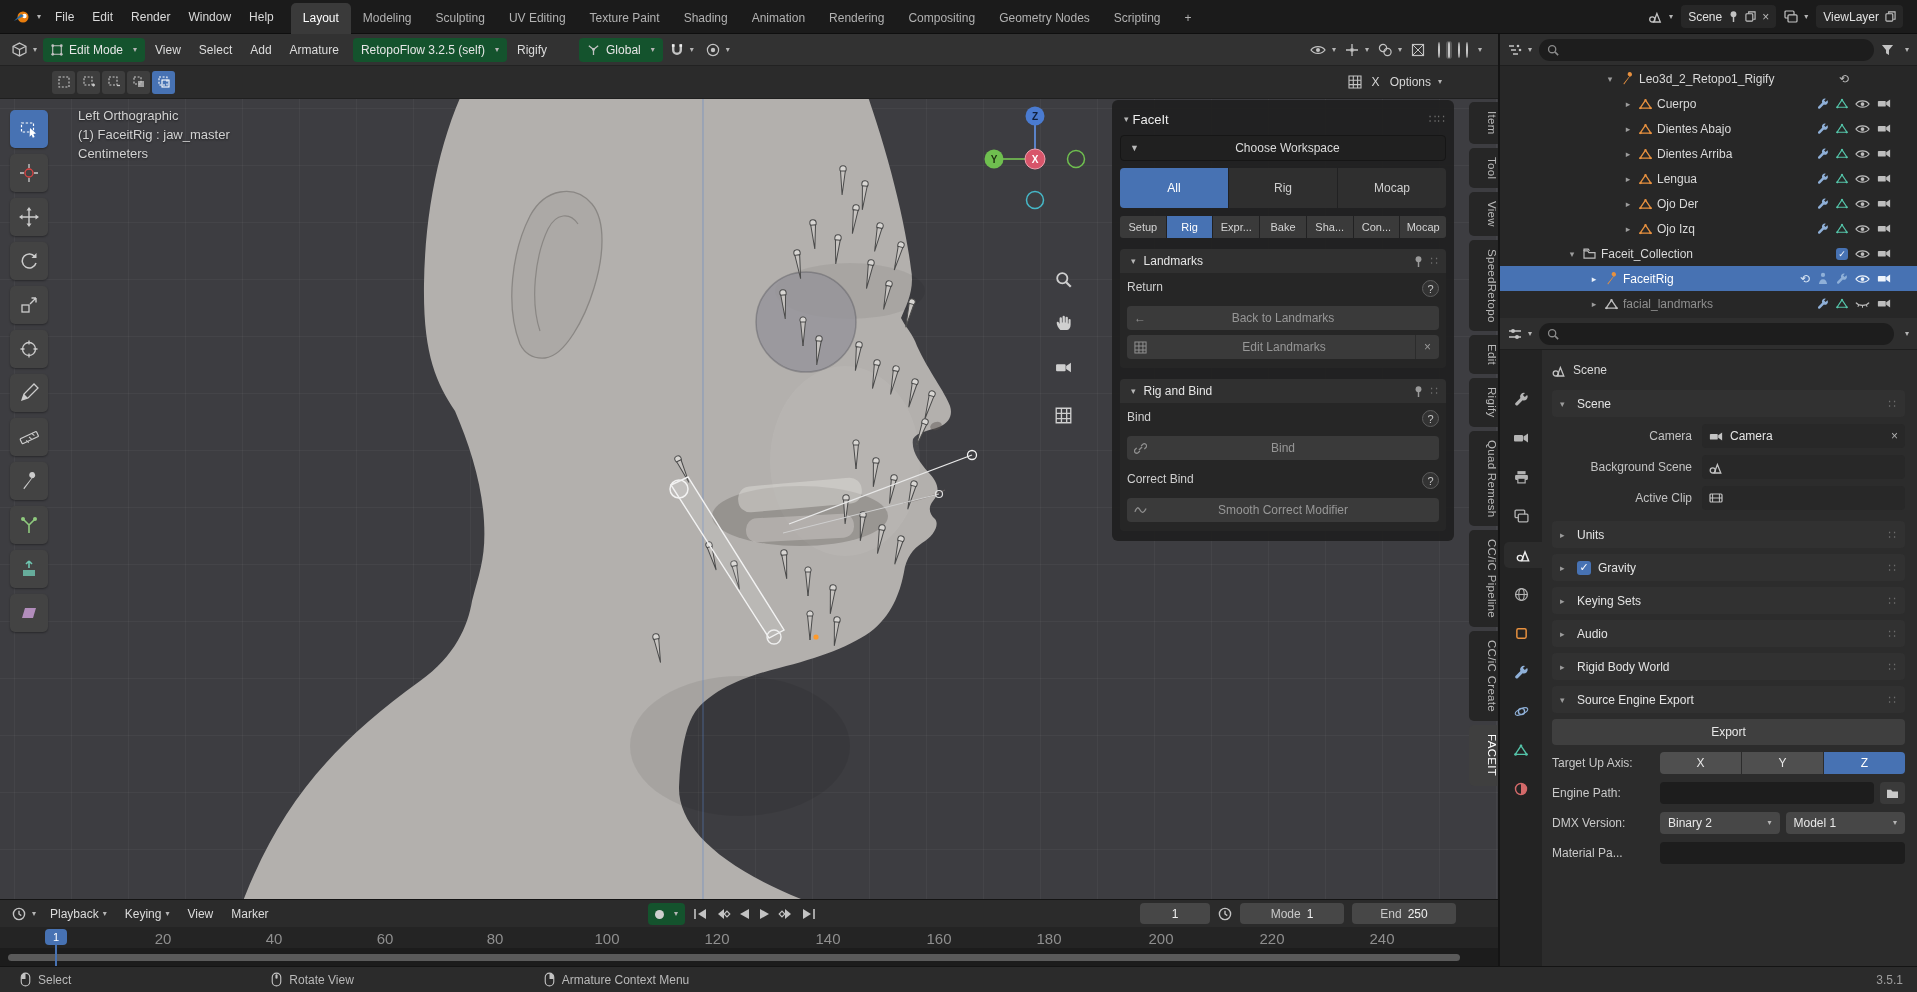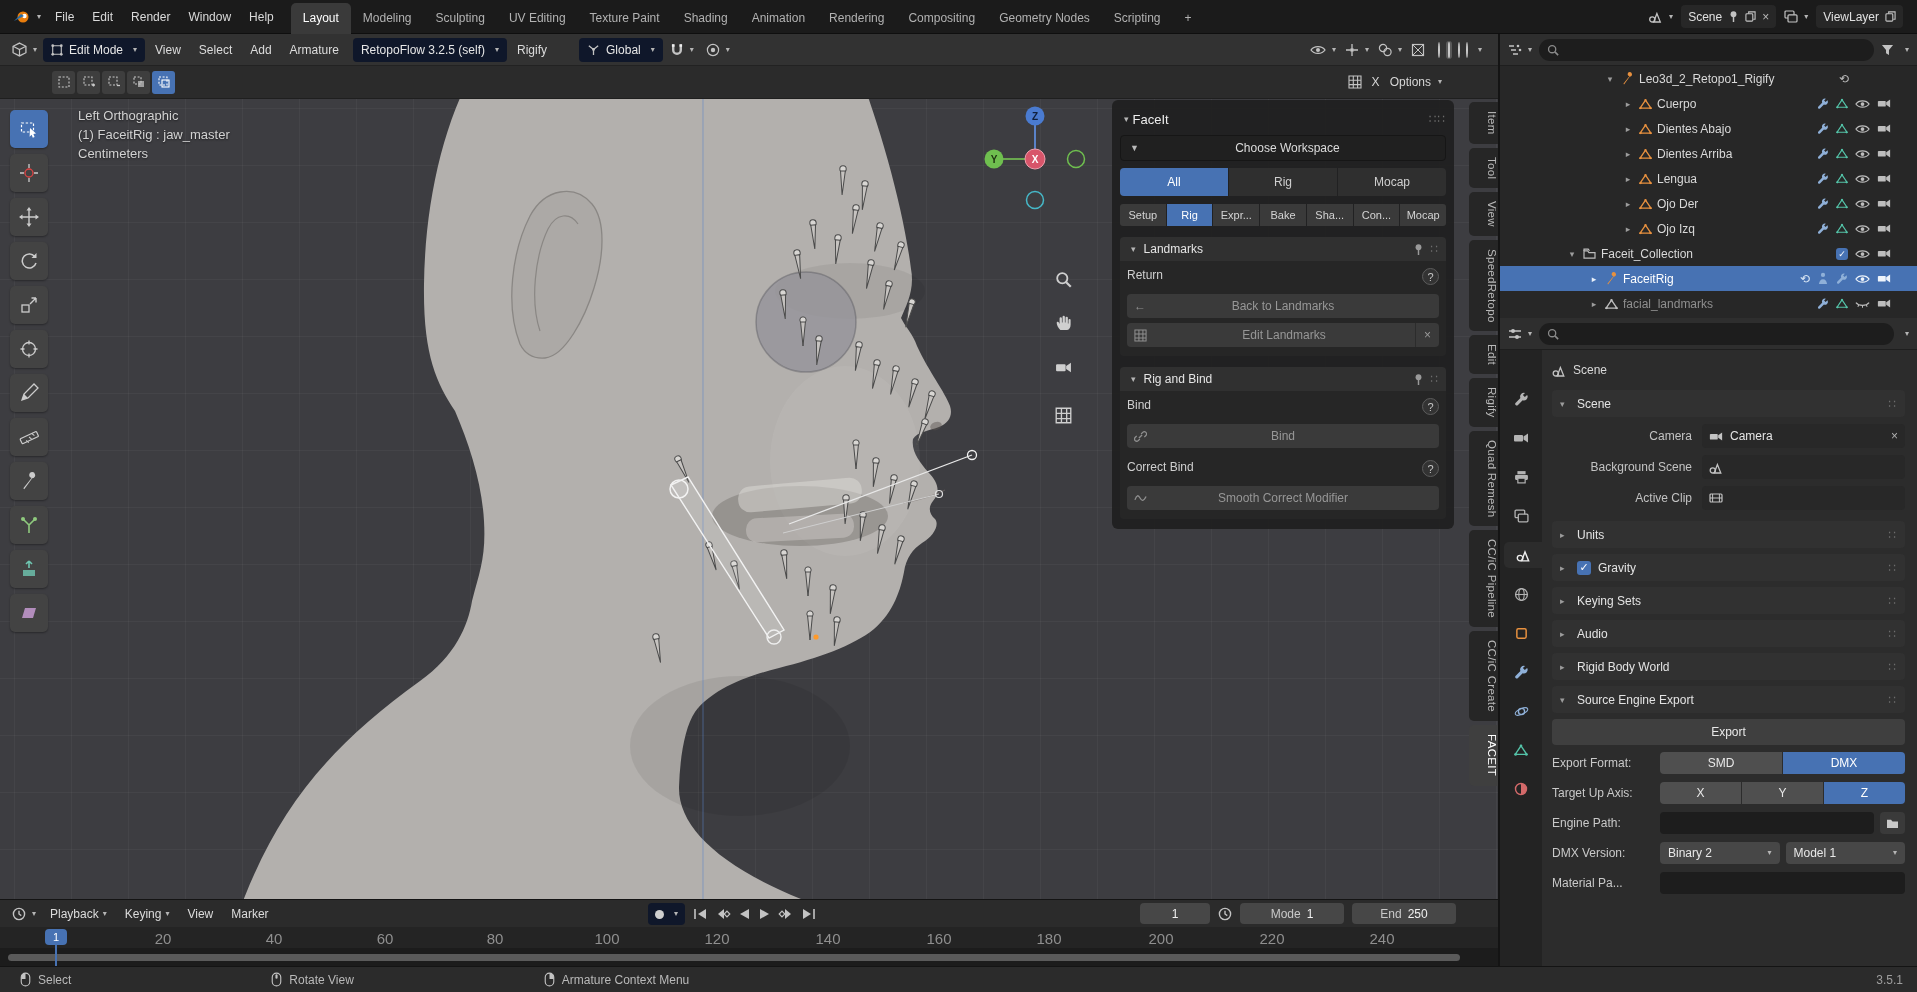--- a/index.html
+++ b/index.html
@@ -13,21 +13,21 @@
 #topbar{position:absolute;left:0;top:0;width:1917px;height:34px;background:#1b1b1b;display:flex;align-items:center;padding:0 8px;border-bottom:1px solid #0f0f0f;z-index:40}
 .menu-item{padding:0 9px;height:24px;display:flex;align-items:center;color:#dadada;border-radius:4px;cursor:default}
 .ws-tabs{display:flex;align-items:flex-end;height:34px;margin-left:8px}
 .ws-tab{padding:8px 12px 9px;color:#b2b2b2;border-radius:5px 5px 0 0;white-space:nowrap}
 .ws-tab.active{background:#3a3a3a;color:#fff}
 .tb-right{margin-left:auto;display:flex;align-items:center;gap:8px;padding-right:6px}
 .tb-widget{display:flex;align-items:center;background:#272727;border-radius:4px;height:23px;padding:0 7px;gap:6px;color:#e0e0e0}
 .ico{color:#c3c3c3}
 
 .ed-header{position:absolute;background:#323232;border-bottom:1px solid #222;display:flex;align-items:center;padding:0 8px;gap:2px;z-index:30}
-.pill{display:flex;align-items:center;background:#0f172a;border-radius:4px;height:24px;padding:0 8px;gap:6px;color:#e6e6e6;white-space:nowrap}
+.pill{display:flex;align-items:center;background:#14532d;border-radius:4px;height:24px;padding:0 8px;gap:6px;color:#e6e6e6;white-space:nowrap}
 .hmenu{padding:0 8px;height:24px;display:flex;align-items:center;color:#dcdcdc;white-space:nowrap}
 .hdr-icons{margin-left:auto;display:flex;align-items:center;gap:9px;padding-right:4px}
 .shade-ball{width:15px;height:15px;border-radius:50%;border:1.5px solid #c9c9c9}
 .shade-wrap{display:flex;align-items:center;gap:6px;background:transparent;border-radius:4px;padding:2px 4px}
 .shade-wrap .on{background:#595959;border-radius:4px;padding:2px}
 
 #vp{position:absolute;left:0;top:66px;width:1498px;height:833px;overflow:hidden}
 #vp-bg{position:absolute;left:0;top:33px;right:0;bottom:0;background:#3d3d41;background-image:linear-gradient(rgba(255,255,255,.035) 1px,transparent 1px),linear-gradient(90deg,rgba(255,255,255,.035) 1px,transparent 1px);background-size:57px 57px;background-position:14px 9px}
 #tool-settings{position:absolute;left:0;top:0;width:100%;height:33px;background:#2b2b2b;border-bottom:1px solid #1f1f1f;display:flex;align-items:center;padding:0 10px;z-index:12}
 .selmode{width:23px;height:23px;border-radius:3px;background:#3e3e3e;display:flex;align-items:center;justify-content:center;margin-right:2px}
@@ -37,21 +37,21 @@
 #toolbar{position:absolute;left:10px;top:44px;width:40px;display:flex;flex-direction:column;gap:6px;z-index:10}
 .tool-btn{width:38px;height:38px;border-radius:5px;background:#434343;display:flex;align-items:center;justify-content:center;box-shadow:0 1px 2px rgba(0,0,0,.35)}
 .tool-btn.active{background:#4772b3}
 .navbtns{position:absolute;left:1048px;z-index:5;width:30px;height:30px;display:flex;align-items:center;justify-content:center;border-radius:50%;background:rgba(40,40,40,.0)}
 
 #npanel{position:absolute;left:1112px;top:34px;width:342px;background:rgba(32,32,32,.94);border-radius:6px;padding:7px 8px 10px;z-index:20}
 .fp-row{display:flex;align-items:center;height:24px}
 .fp-title{font-size:13px;color:#ececec;margin-left:4px}
 .dropdown-dark{height:26px;background:#202020;border:1px solid #161616;border-radius:4px;display:flex;align-items:center;padding:0 9px;margin-top:4px;color:#dcdcdc;position:relative}
 .dropdown-dark .center{flex:1;text-align:center}
-.seg{display:flex;height:28px;margin-top:7px;border-radius:4px;overflow:hidden;gap:1px}
+.seg{display:flex;height:40px;margin-top:7px;border-radius:4px;overflow:hidden;gap:1px}
 .seg>div{flex:1;background:#2f2f2f;color:#cfcfcf;display:flex;align-items:center;justify-content:center}
 .seg>div.active{background:#4772b3;color:#fff}
 .subtabs{display:flex;height:22px;margin-top:8px;gap:1px;border-radius:3px;overflow:hidden}
 .subtabs>div{flex:1;background:#3a3a3a;color:#d3d3d3;font-size:11px;display:flex;align-items:center;justify-content:center;white-space:nowrap;padding:0 2px}
 .subtabs>div.active{background:#4772b3;color:#fff}
 .sec{margin-top:11px;border-radius:4px;overflow:hidden}
 .sec-h{height:24px;background:#303030;display:flex;align-items:center;padding:0 7px;gap:6px}
 .sec-h .t{color:#e5e5e5;flex:1;margin-left:2px}
 .sec-b{background:rgba(42,42,42,.65);padding:7px 7px 9px}
 .lbl-row{display:flex;align-items:flex-start;height:22px;margin-bottom:4px}
@@ -1119,27 +1119,20 @@
 
     <div class="panel-h">
       <span class="dc">▾</span>
       <span class="t">Source Engine Export</span>
       <span class="grip">∷</span>
     </div>
 
     <div class="bigbtn">Export</div>
 
     <div class="srow">
-      <span class="sl">Export Format:</span>
-      <div class="segbtns">
-        <div>SMD</div>
-        <div class="active">DMX</div>
-      </div>
-    </div>
-    <div class="srow">
       <span class="sl">Target Up Axis:</span>
       <div class="segbtns">
         <div>X</div>
         <div>Y</div>
         <div class="active">Z</div>
       </div>
     </div>
     <div class="srow">
       <span class="sl">Engine Path:</span>
       <div class="darkfield"></div>

